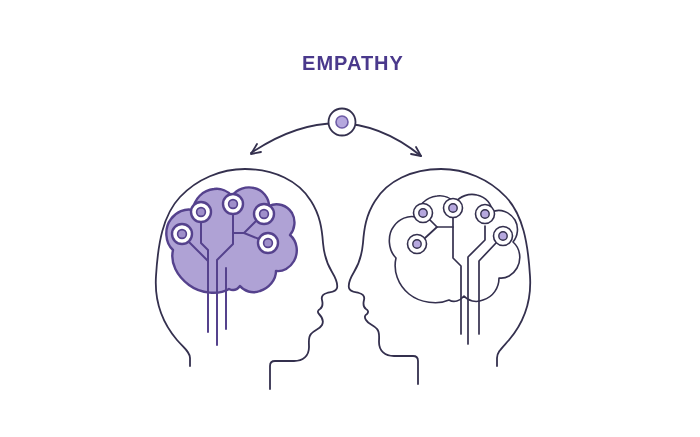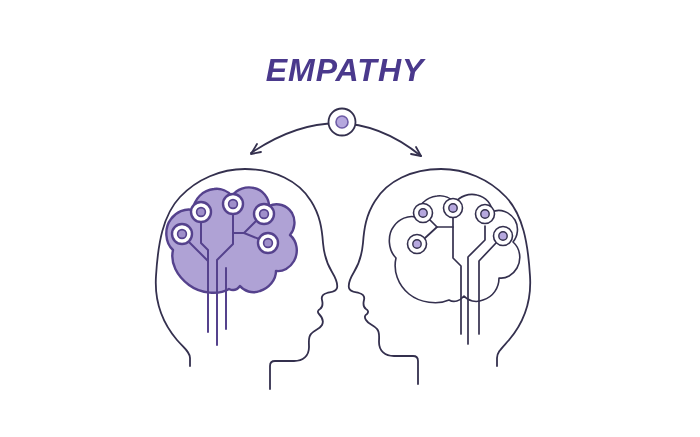--- a/index.html
+++ b/index.html
@@ -11,28 +11,27 @@
   .stage {
     position: relative;
     width: 700px;
     height: 437px;
     background: var(--background, #ffffff);
     overflow: hidden;
   }
   .title {
     position: absolute;
     top: 52px;
-    left: 0;
+    left: 8px;
     width: 690px;
     text-align: center;
-    font-size: 32px;
+    font-size: 20px;
     font-weight: bold;
     letter-spacing: 1px;
     color: var(--title, #4a398c);
-    font-style: italic;
   }
   svg.art {
     position: absolute;
     top: 0;
     left: 0;
   }
   .head   { fill: none; stroke: var(--outline, #34304e); stroke-width: 1.8; stroke-linecap: round; stroke-linejoin: round; }
   .arc    { fill: none; stroke: var(--outline, #34304e); stroke-width: 1.8; stroke-linecap: round; stroke-linejoin: round; }
   .brainL { fill: var(--brain-fill, #afa2d5); stroke: var(--brain-stroke, #55428d); stroke-width: 2.4; stroke-linejoin: round; }
   .traceL { fill: none; stroke: var(--brain-stroke, #55428d); stroke-width: 2; stroke-linecap: round; stroke-linejoin: round; }

